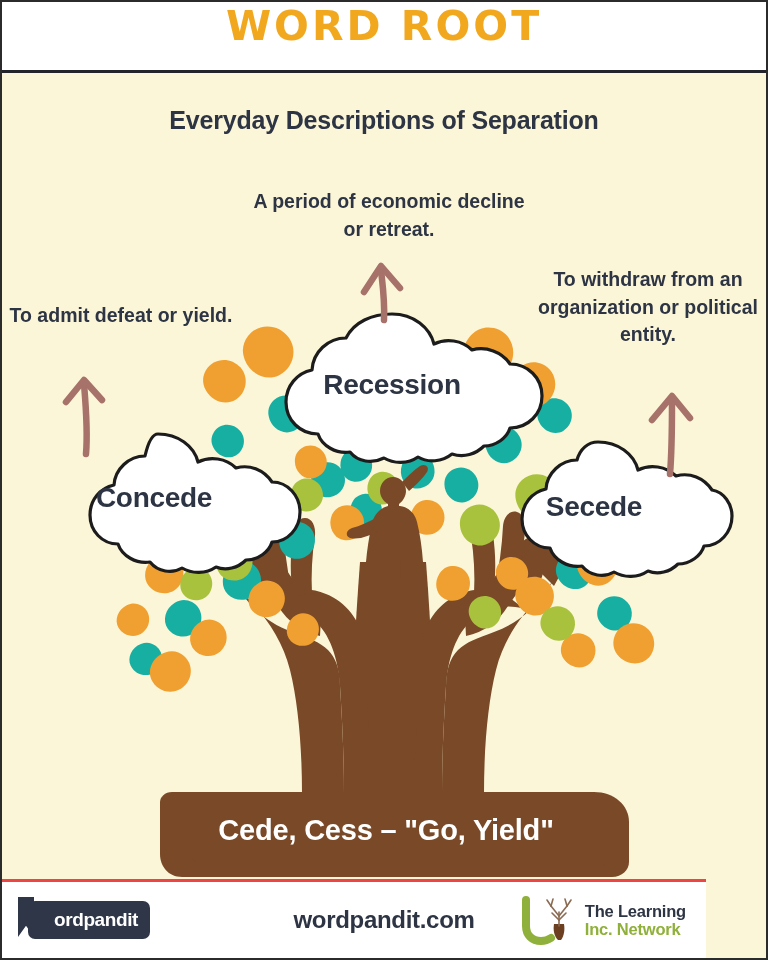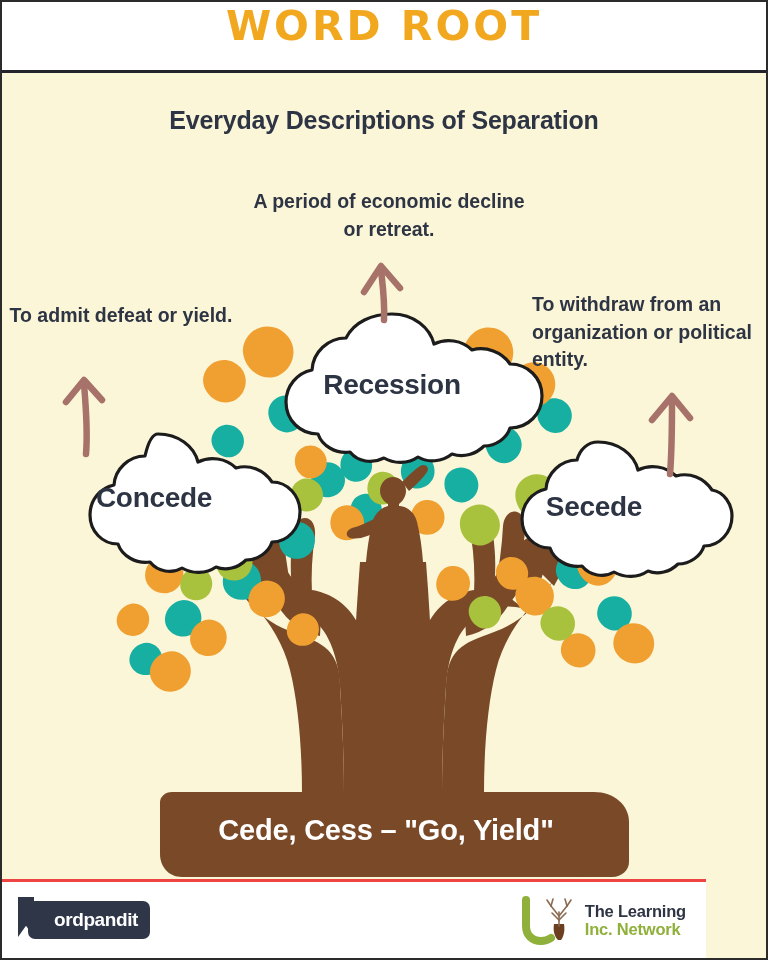--- a/index.html
+++ b/index.html
@@ -63,22 +63,22 @@
   }
   #callout-recession {
     left: 239px; top: 186px; width: 296px;
     text-align: center;
   }
   #callout-concede {
     left: 0px; top: 300px; width: 238px;
     text-align: center;
   }
   #callout-secede {
-    left: 530px; top: 289px; width: 232px;
-    text-align: left;
+    left: 530px; top: 264px; width: 232px;
+    text-align: center;
   }
 
   
   #scene {
     position: absolute;
     left: 0; top: 0;
     width: 764px;
     height: 956px;
     pointer-events: none;
   }
@@ -386,20 +386,21 @@
 
   <div class="footer-band">
 
     <div class="footer-logo-left">
       <div class="wp-badge">
         <span class="wp-bookmark"></span>
         <span>ordpandit</span>
       </div>
     </div>
 
+    <div class="footer-center">wordpandit.com</div>
 
     <div class="footer-logo-right">
       <svg width="62" height="52" viewBox="0 0 62 52">
         <path d="M8,6 L8,32 C8,41 14,47 23,47 C27,47 30,46 33,44" stroke="#8FB03A" stroke-width="8" fill="none" stroke-linecap="round"></path>
         <path d="M40,46 C36,42 35,36 36,30 L46,30 C47,36 46,42 43,46 Z" fill="#6B3F20"></path>
         <g stroke="#8B6B52" stroke-width="1.6" fill="none" stroke-linecap="round">
           <path d="M41,32 L41,18"></path>
           <path d="M41,22 L33,12"></path>
           <path d="M41,22 L49,12"></path>
           <path d="M41,26 L34,19"></path>

